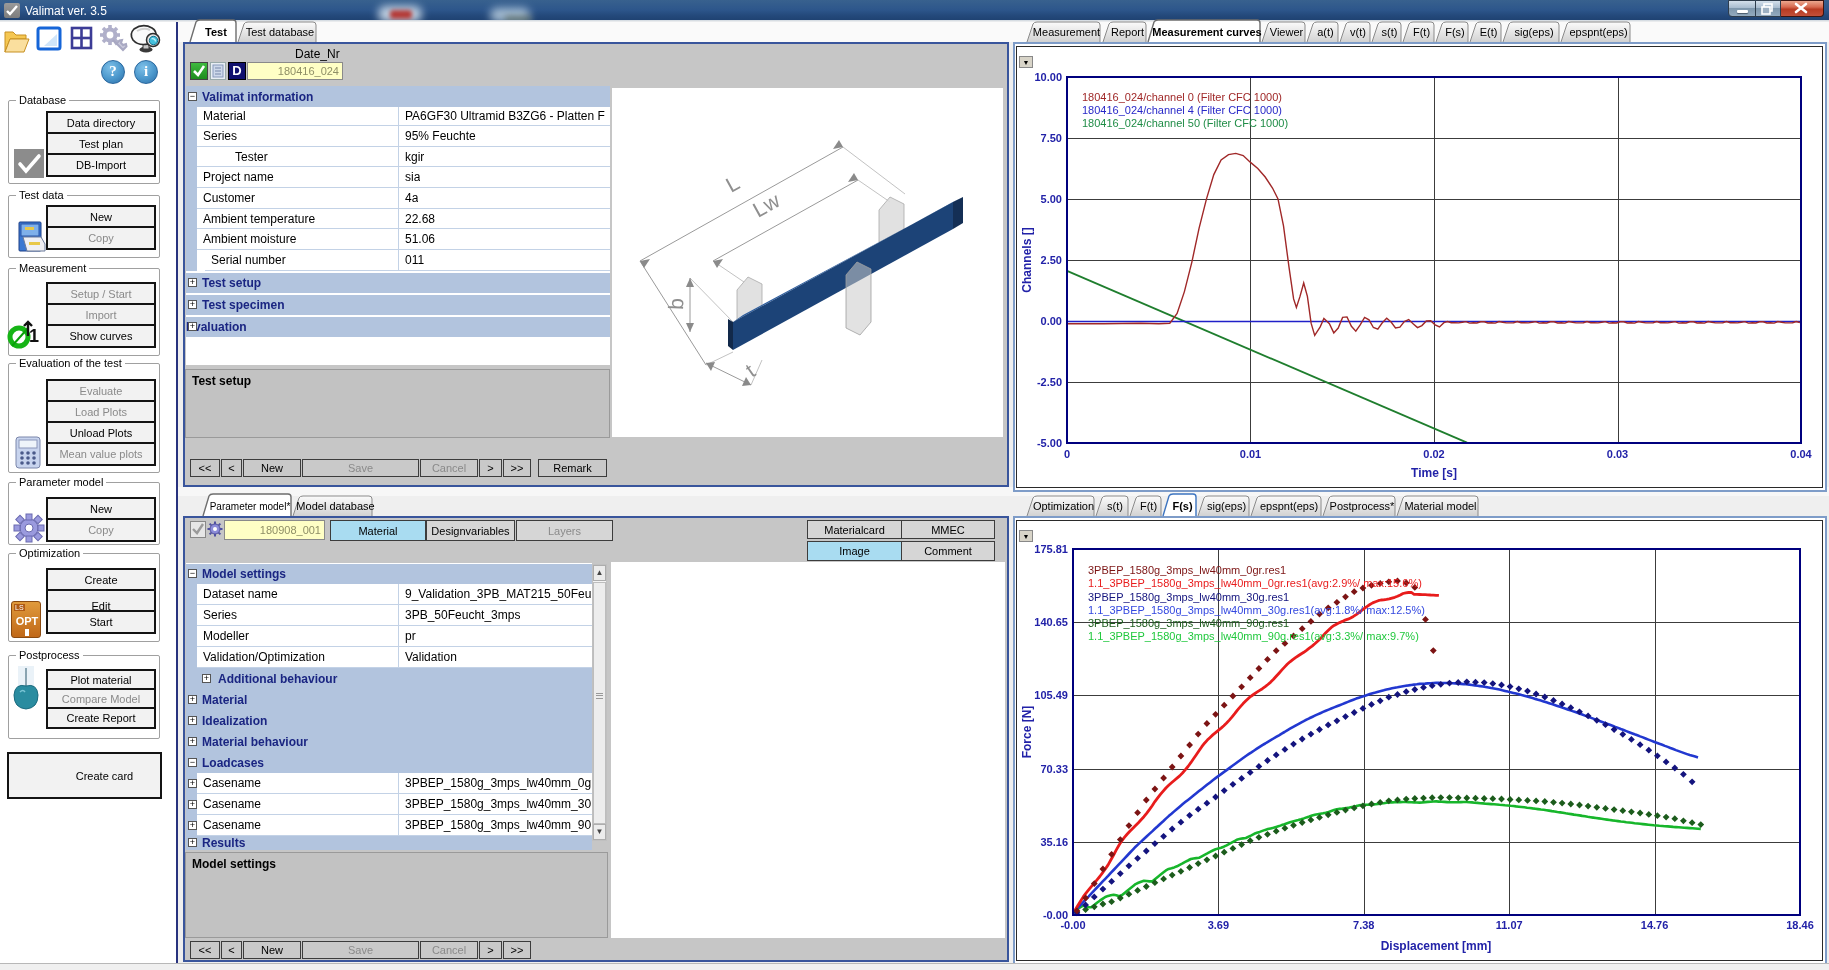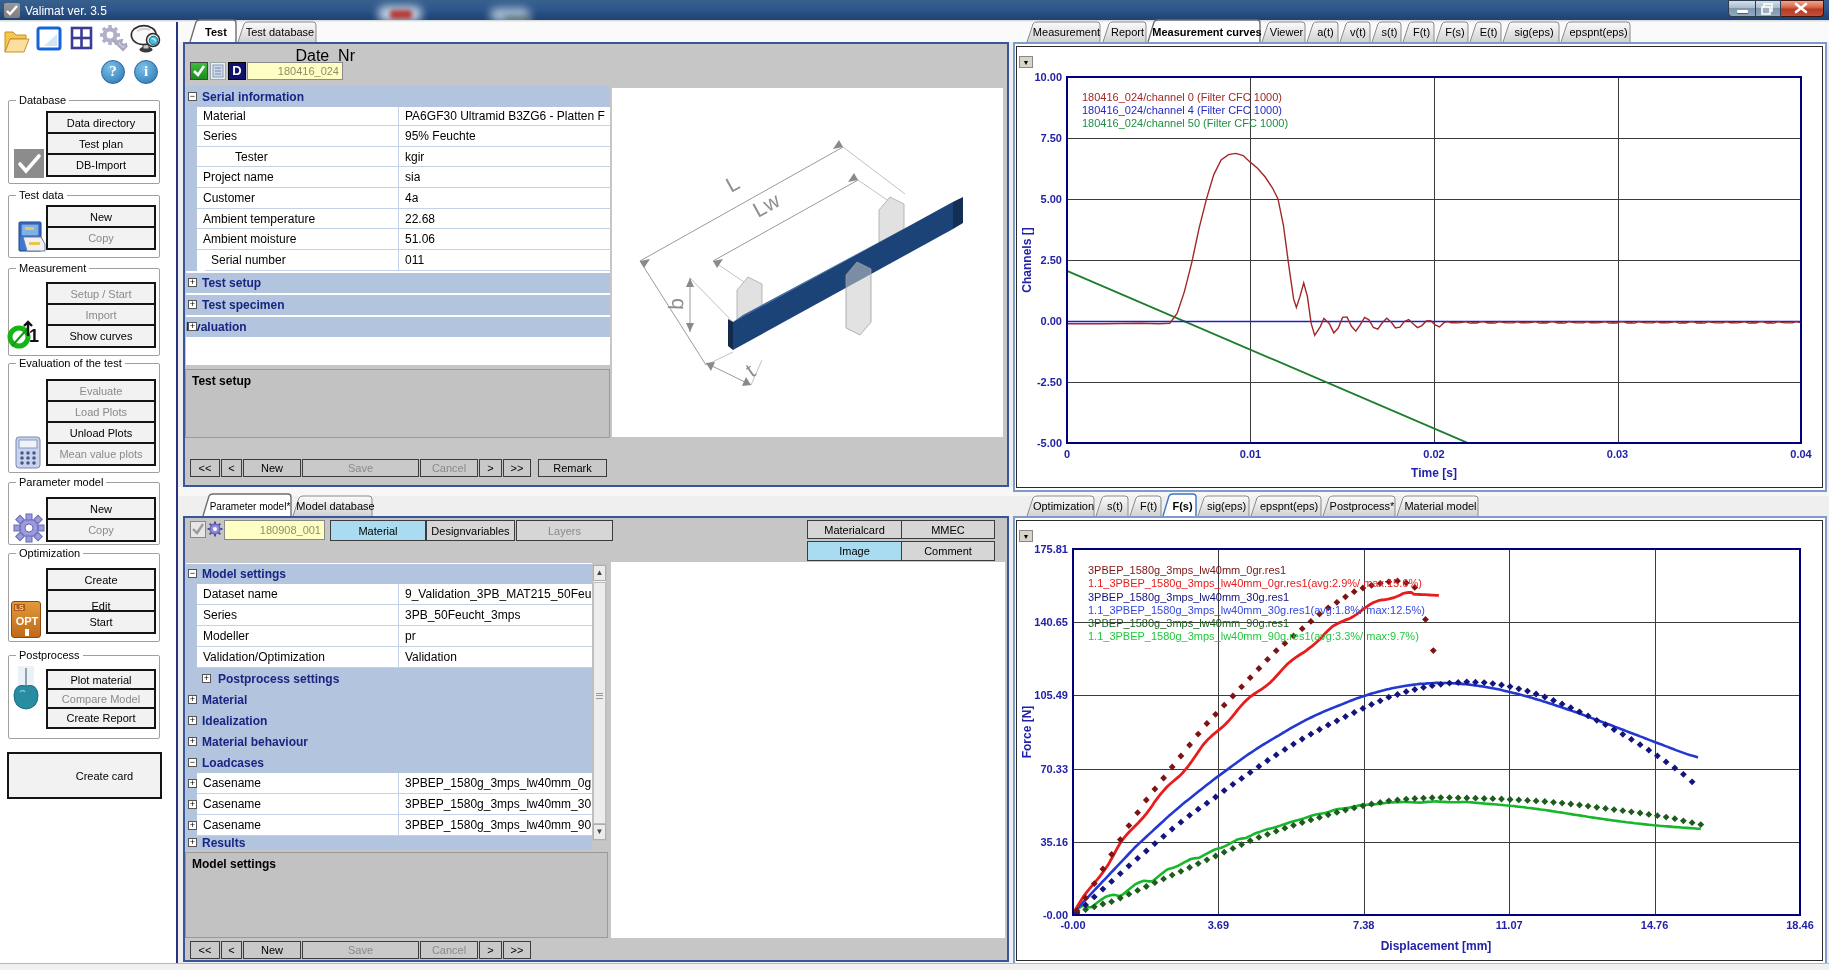--- a/index.html
+++ b/index.html
@@ -187,35 +187,35 @@
       <linearGradient id="tg183" x1="0" y1="0" x2="0" y2="1">
         <stop offset="0" stop-color="#fbfbfb"></stop>
         <stop offset="1" stop-color="#d2d2d2"></stop>
       </linearGradient>
     </defs>
     <path d="M55,20 L61,2 Q62,0 65,0 L130,0 Q133,0 133,3 L133,20" fill="url(#tg183)" stroke="#8a8a8a" stroke-width="1"></path>
     <text x="97.0" y="14" text-anchor="middle" font-size="11" fill="#000">Test database</text>
     <path d="M7,20 L13,0 Q14,-2 17,-2 L50,-2 Q53,-2 53,1 L53,20" fill="#ffffff" stroke="#6e6e6e" stroke-width="1.4"></path>
     <text x="33.0" y="14" text-anchor="middle" font-size="11" font-weight="bold" fill="#000">Test</text>
   </svg>
-<div class="abs" style="left:295px;top:47px;width:60px;font-size:16px;color:#000;text-align:right;">Date_Nr</div>
+<div class="abs" style="left:295px;top:47px;width:60px;font-size:12px;color:#000;text-align:left;">Date_Nr</div>
 <div class="abs" style="left:190px;top:62px;width:18px;height:18px;background:linear-gradient(#3fba3f,#1e8c1e);border:1px solid #444;"><svg width="16" height="16">
       <path d="M3 8 L7 12 L13 3" stroke="#fff" stroke-width="2.6" fill="none"></path>
     </svg></div>
 <div class="abs" style="left:210px;top:62px;width:16px;height:18px;background:#e8eef4;border:1px solid #9aa;"><svg width="14" height="16">
       <rect x="2" y="2" width="10" height="12" fill="#cdd8ea" stroke="#8899bb"></rect>
       <line x1="4" y1="5" x2="10" y2="5" stroke="#7788aa"></line>
       <line x1="4" y1="8" x2="10" y2="8" stroke="#7788aa"></line>
       <line x1="4" y1="11" x2="10" y2="11" stroke="#7788aa"></line>
     </svg></div>
 <div class="abs" style="left:228px;top:62px;width:18px;height:18px;background:#10106e;border:1px solid #000;color:#fff;font-weight:bold;font-size:13px;text-align:center;line-height:16px;">D</div>
 <div class="yfld" style="left:247px;top:62px;width:96px;height:18px;">180416_024</div>
 <div class="abs" style="left:186px;top:86px;width:424px;height:279px;background:#fff;"></div>
 <div class="ghdr" style="left:186px;top:86px;width:424px;height:21px;">
-    <span style="margin-left:16px;">Serial information</span>
+    <span style="margin-left:16px;">Valimat information</span>
   </div>
 <div class="pm" style="left:188px;top:92px;">−</div>
 <div class="abs" style="left:186px;top:107px;width:11px;height:19px;background:#b2c4de;"></div>
 <div class="grow" style="left:197px;top:107px;width:201px;height:19px;">
     <span style="margin-left:6px;">Material</span>
   </div>
 <div class="grow" style="left:398px;top:107px;width:212px;height:19px;border-left:1px solid #c3d2e6;">
     <span style="margin-left:6px;white-space:nowrap;overflow:hidden;">PA6GF30 Ultramid B3ZG6 - Platten F</span>
   </div>
 <div class="abs" style="left:186px;top:126px;width:11px;height:21px;background:#b2c4de;"></div>
@@ -400,21 +400,21 @@
     <span style="margin-left:6px;white-space:nowrap;overflow:hidden;">pr</span>
   </div>
 <div class="abs" style="left:186px;top:647px;width:11px;height:21px;background:#b2c4de;"></div>
 <div class="grow" style="left:197px;top:647px;width:201px;height:21px;">
     <span style="margin-left:6px;">Validation/Optimization</span>
   </div>
 <div class="grow" style="left:398px;top:647px;width:194px;height:21px;border-left:1px solid #c3d2e6;">
     <span style="margin-left:6px;white-space:nowrap;overflow:hidden;">Validation</span>
   </div>
 <div class="ghdr" style="left:186px;top:668px;width:406px;height:21px;">
-    <span style="margin-left:32px;">Postprocess settings</span>
+    <span style="margin-left:32px;">Additional behaviour</span>
   </div>
 <div class="pm" style="left:202px;top:674px;">+</div>
 <div class="ghdr" style="left:186px;top:689px;width:406px;height:21px;">
     <span style="margin-left:16px;">Material</span>
   </div>
 <div class="pm" style="left:188px;top:695px;">+</div>
 <div class="ghdr" style="left:186px;top:710px;width:406px;height:21px;">
     <span style="margin-left:16px;">Idealization</span>
   </div>
 <div class="pm" style="left:188px;top:716px;">+</div>

